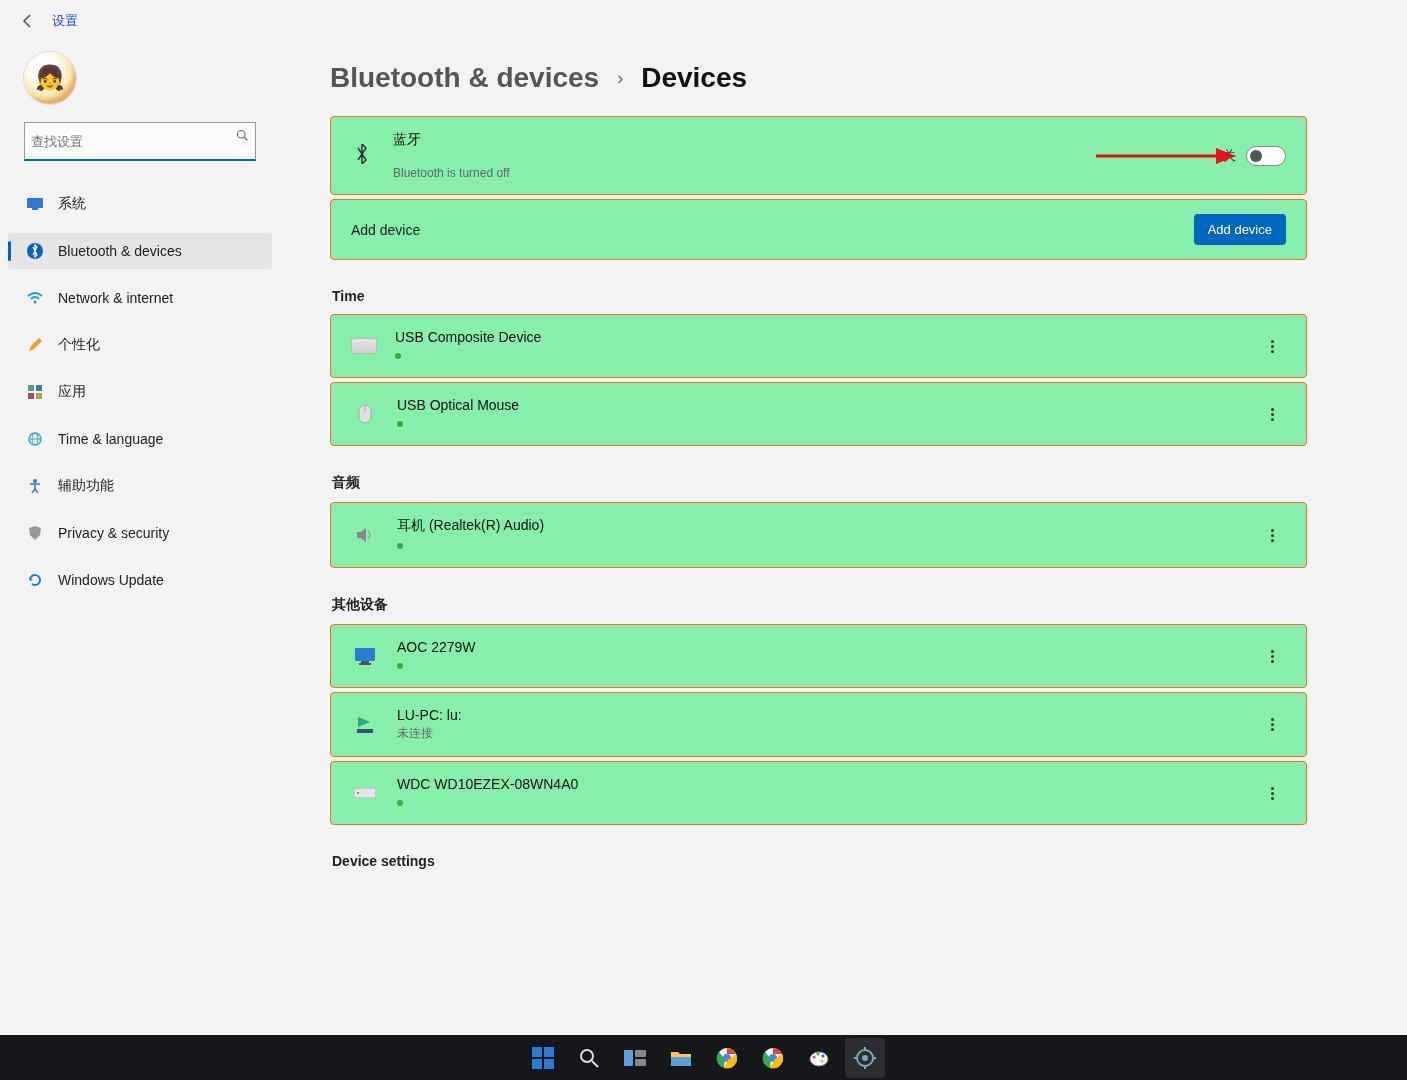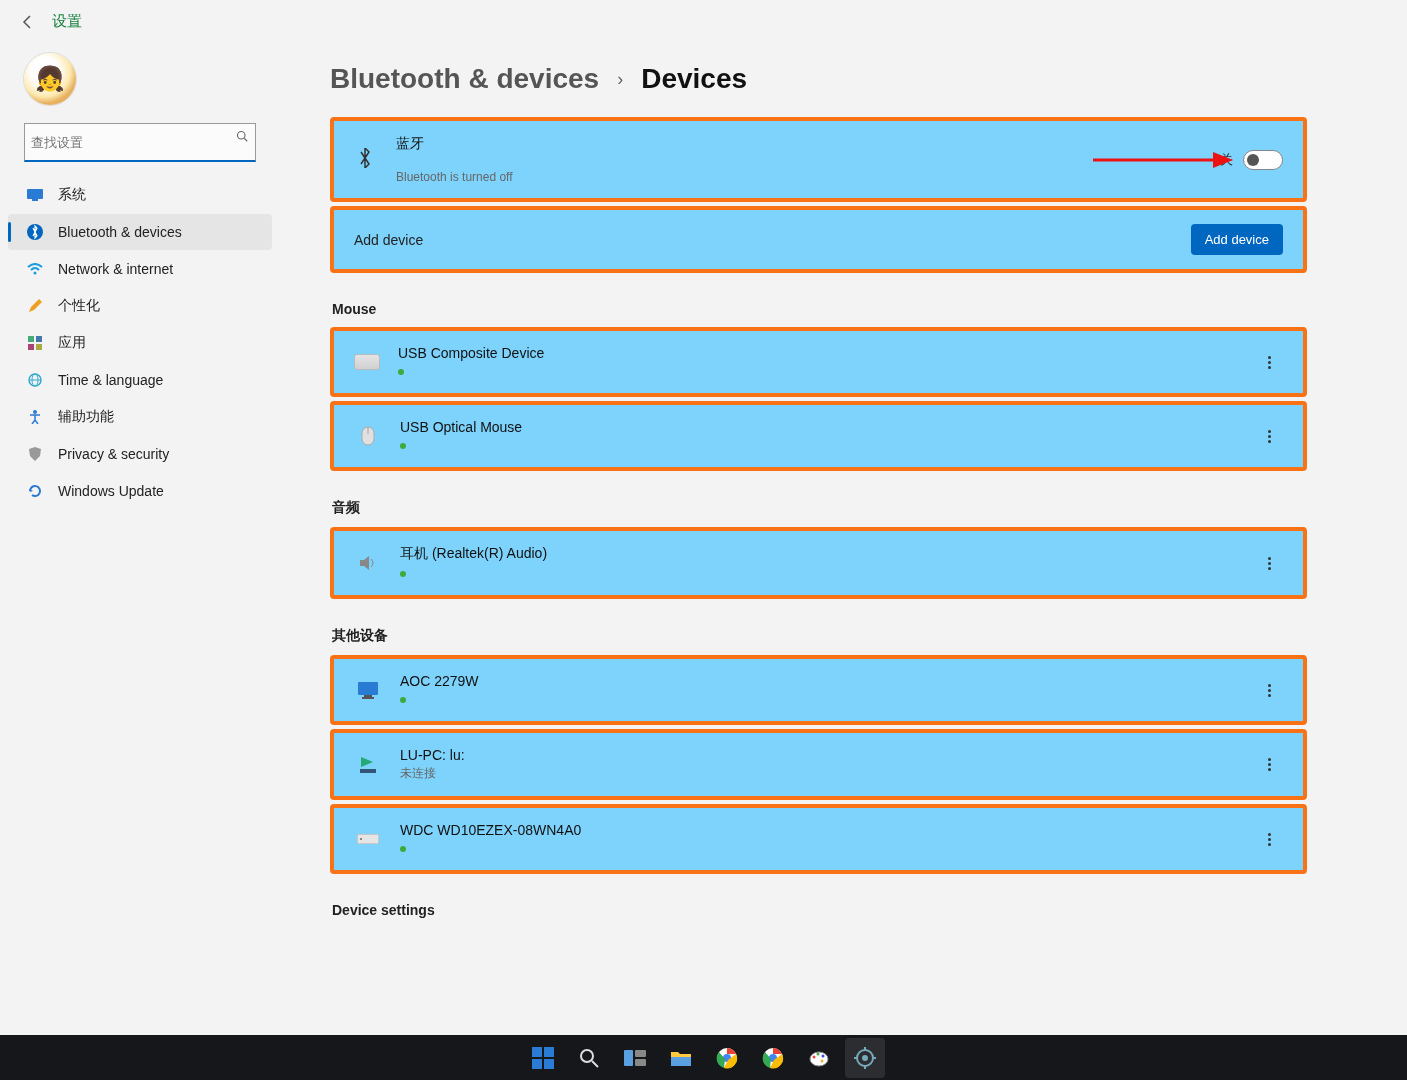--- a/index.html
+++ b/index.html
@@ -1,44 +1,44 @@
 <!DOCTYPE html>
 <html><head>
 <meta charset="utf-8">
 <style>
 * { margin: 0; padding: 0; box-sizing: border-box; font-family: "Segoe UI", "Microsoft YaHei", sans-serif; }
 body { background: #f3f3f3; width: 1407px; height: 1080px; overflow: hidden; }
 
 .header { display: flex; align-items: center; padding: 12px 20px; gap: 16px; }
 .back-arrow { width: 16px; height: 16px; cursor: pointer; }
-.header-title { font-size: 15px; color: #15803d; }
+.header-title { font-size: 13px; color: #1d4ed8; }
 
 .layout { display: flex; height: calc(100% - 85px); }
 
 .sidebar { width: 280px; padding: 10px 4px 10px 4px; }
 .avatar-wrap { padding: 0 20px 18px 20px; }
 .avatar { width: 52px; height: 52px; border-radius: 50%; background: radial-gradient(circle at 40% 35%, #fff 30%, #fde9b0 55%, #e7b160 70%); box-shadow: 0 0 0 1px #ddd; display:flex; align-items:center; justify-content:center; font-size:24px;}
 .search-wrap { padding: 0 20px 14px 20px; }
 .search-box { position: relative; }
 .search-input { width: 100%; height: 39px; border: 1px solid #999; border-bottom: 2px solid #0067c0; background: #fbfbfb; padding: 0 28px 0 6px; font-size: 13px; outline: none; }
 .search-icon { position: absolute; right: 8px; top: 7px; color: #555; font-size: 12px;}
 
 .nav { list-style: none; }
-.nav-item { display: flex; align-items: center; gap: 14px; height: 36px; padding: 0 18px; font-size: 14px; color: #222; border-radius: 4px; margin: 1px 4px; cursor: pointer; position: relative;}
+.nav-item { display: flex; align-items: center; gap: 14px; height: 36px; padding: 0 18px; font-size: 14px; color: #222; border-radius: 4px; margin: 11px 4px; cursor: pointer; position: relative;}
 .nav-item.active { background: #e5e5e5; }
 .nav-item.active::before { content:""; position:absolute; left:0; top:8px; bottom:8px; width:3px; background:#0067c0; border-radius:2px;}
 .nav-icon { width: 18px; height: 18px; display: flex; align-items: center; justify-content: center; font-size: 14px;}
 
 .main { flex: 1; padding: 20px 100px 0 50px; overflow-y: auto; }
 .breadcrumb { display: flex; align-items: center; gap: 18px; margin-bottom: 22px; }
 .breadcrumb-parent { font-size: 28px; font-weight: 600; color: #555; }
 .breadcrumb-sep { font-size: 18px; color: #666; }
 .breadcrumb-current { font-size: 28px; font-weight: 600; color: #111; }
 
-.card { background: #7dd3fc; border: 4px solid #f97316; border-radius: 4px; margin-bottom: 4px; }
+.card { background: #86efac; border: 1px solid #f97316; border-radius: 4px; margin-bottom: 4px; }
 .bluetooth-row { display: flex; align-items: center; padding: 14px 20px; position: relative;}
 .bt-icon { width: 22px; text-align: center; color: #333; font-size: 16px; margin-right: 20px;}
 .bt-text .t1 { font-size: 14px; color: #111; }
 .bt-text .t2 { font-size: 12px; color: #666; margin-top: 17px;}
 .bt-right { margin-left: auto; display: flex; align-items: center; gap: 10px; }
 .bt-state { font-size: 13px; color: #333; }
 .toggle { width: 40px; height: 20px; border-radius: 10px; background: #fff; border: 1px solid #888; position: relative; cursor: pointer;}
 .toggle-knob { position: absolute; left: 3px; top: 3px; width: 12px; height: 12px; border-radius: 50%; background: #555;}
 .arrow-annotation { position: absolute; right: 70px; top: 50%; transform: translateY(-50%); pointer-events: none;}
 
@@ -210,21 +210,21 @@
       </div>
     </div>
 
     <div class="card" style="margin-top:4px;">
       <div class="add-row">
         <span class="label">Add device</span>
         <button class="btn-primary">Add device</button>
       </div>
     </div>
 
-    <div class="section-title">Mouse</div>
+    <div class="section-title">Time</div>
     <div class="card">
       <div class="device-row">
         <span class="device-icon keyboard"></span>
         <div class="device-text">
           <div class="t1">USB Composite Device</div>
           <span class="status-dot"></span>
         </div>
         <div class="more-btn">
             <div class="more-dots">
               <span></span>

